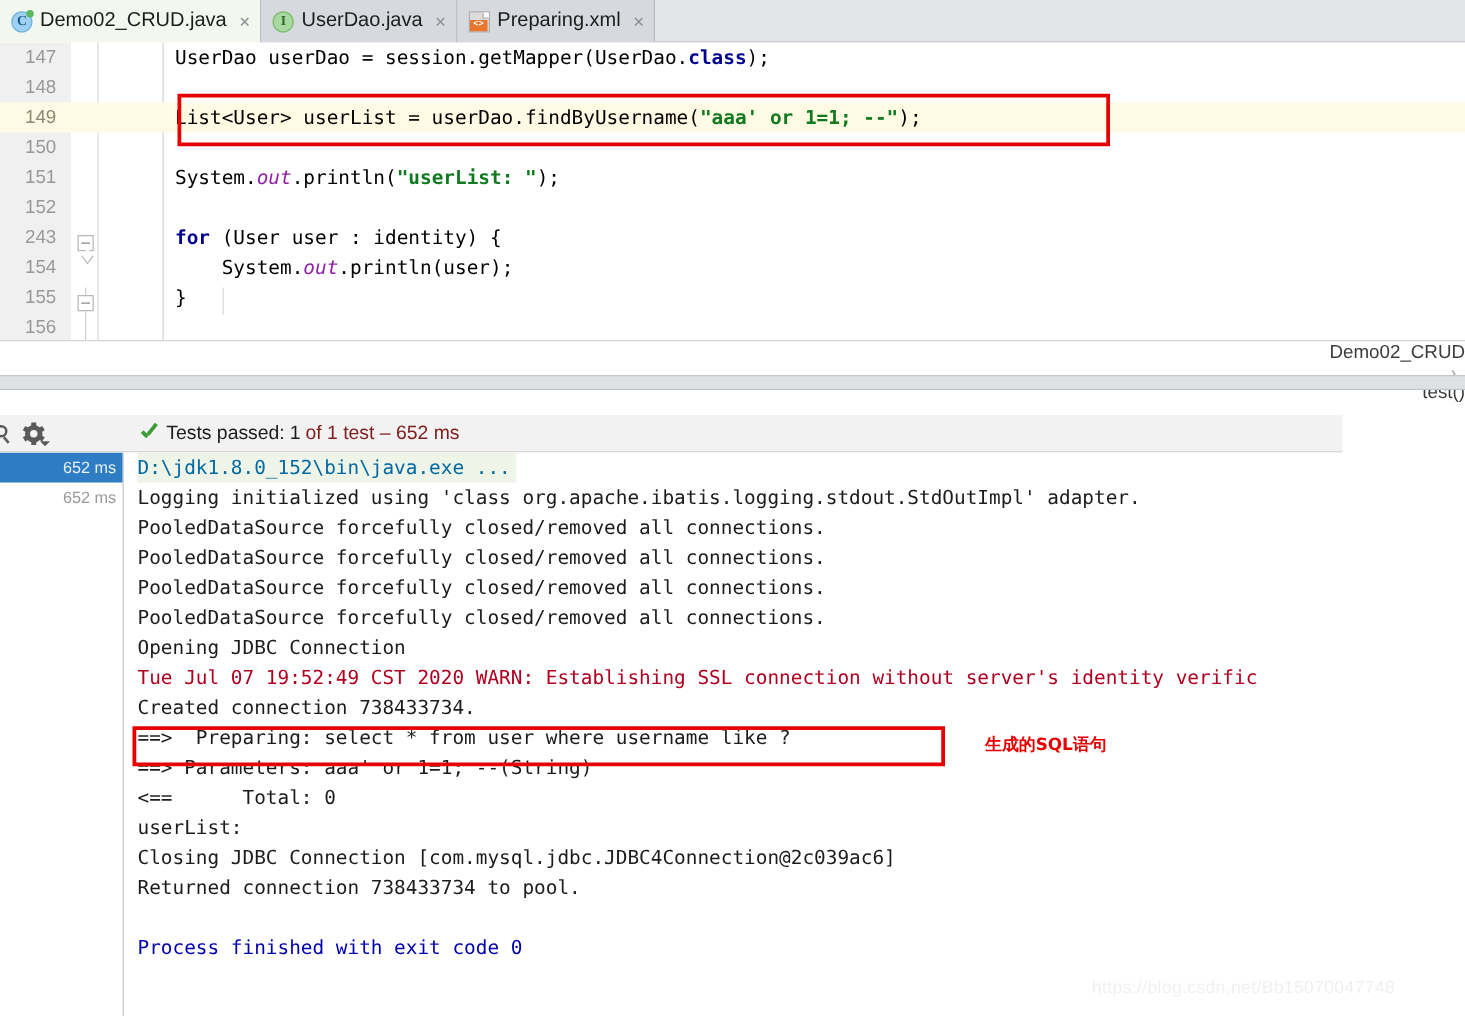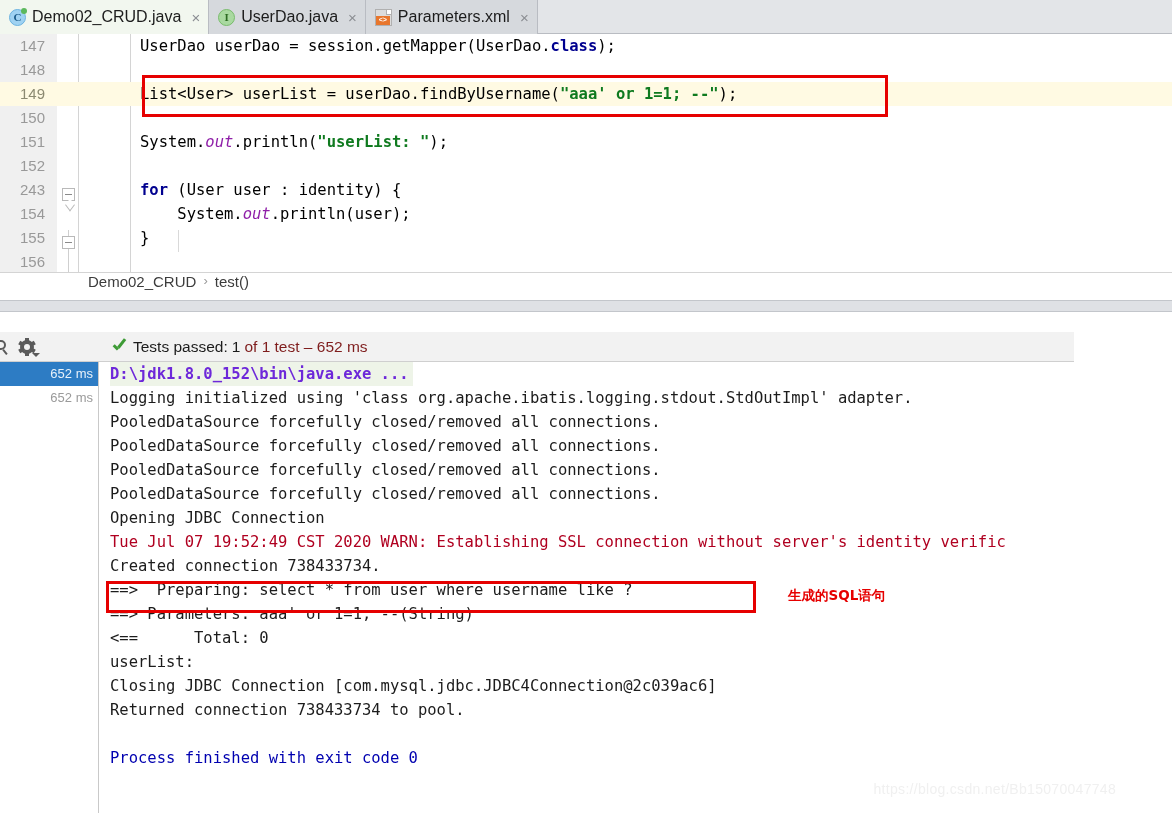--- a/index.html
+++ b/index.html
@@ -192,24 +192,25 @@
     border: 3px solid #e60000;
     pointer-events: none;
   }
 
   
   .breadcrumb {
     position: absolute; left: 0; top: 272px;
     width: 1172px; height: 28px;
     background: #ffffff;
     border-top: 1px solid #d4d4d4;
-    display: flex; align-items: flex-start;
-    padding-left: 88px;
+    display: flex; align-items: flex-end;
+    padding-left: 56px;
     font-size: 15px;
     color: #3c3c3c;
+    flex-direction: column;
   }
   .crumb-sep { color: #9a9a9a; margin: 0 7px; font-size: 13px; }
 
   .panel-divider {
     position: absolute; left: 0; top: 300px;
     width: 1172px; height: 12px;
     background: #dfe1e5;
     border-top: 1px solid #c3c6cb;
     border-bottom: 1px solid #c3c6cb;
   }
@@ -327,25 +328,24 @@
     width: 1062px;
   }
   .c-line {
     height: 24px; line-height: 24px;
     font-family: "DejaVu Sans Mono", monospace;
     font-size: 15.5px;
     color: #1c1c1c;
     white-space: pre;
   }
   .c-line.cmd {
-    color: #6d28d9;
+    color: #0369a1;
     background: #eef4e8;
     display: inline-block;
     padding-right: 4px;
-    font-weight: bold;
   }
   .c-line.warn { color: #b00020; }
   .c-line.done { color: #0000b0; }
   .cn-note {
     position: absolute;
     font-family: "DejaVu Sans", "Liberation Sans", sans-serif;
     font-size: 13.5px;
     font-weight: bold;
     color: #e60000;
     white-space: nowrap;
@@ -375,21 +375,21 @@
       <span class="ico ico-iface">I</span>
       <span class="tab-label">UserDao.java</span>
       <span class="tab-close">×</span>
     </div>
 
     <div class="tab">
       <span class="ico ico-xml">
         <span class="corner"></span>
           <span class="badge">&lt;&gt;</span>
       </span>
-      <span class="tab-label">Parameters.xml</span>
+      <span class="tab-label">Preparing.xml</span>
       <span class="tab-close">×</span>
     </div>
 
     <div class="tab-spacer"></div>
   </div>
 
   <div class="editor">
     <div class="gutter"></div>
     <div class="foldcol"></div>
     <div class="markcol"></div>

